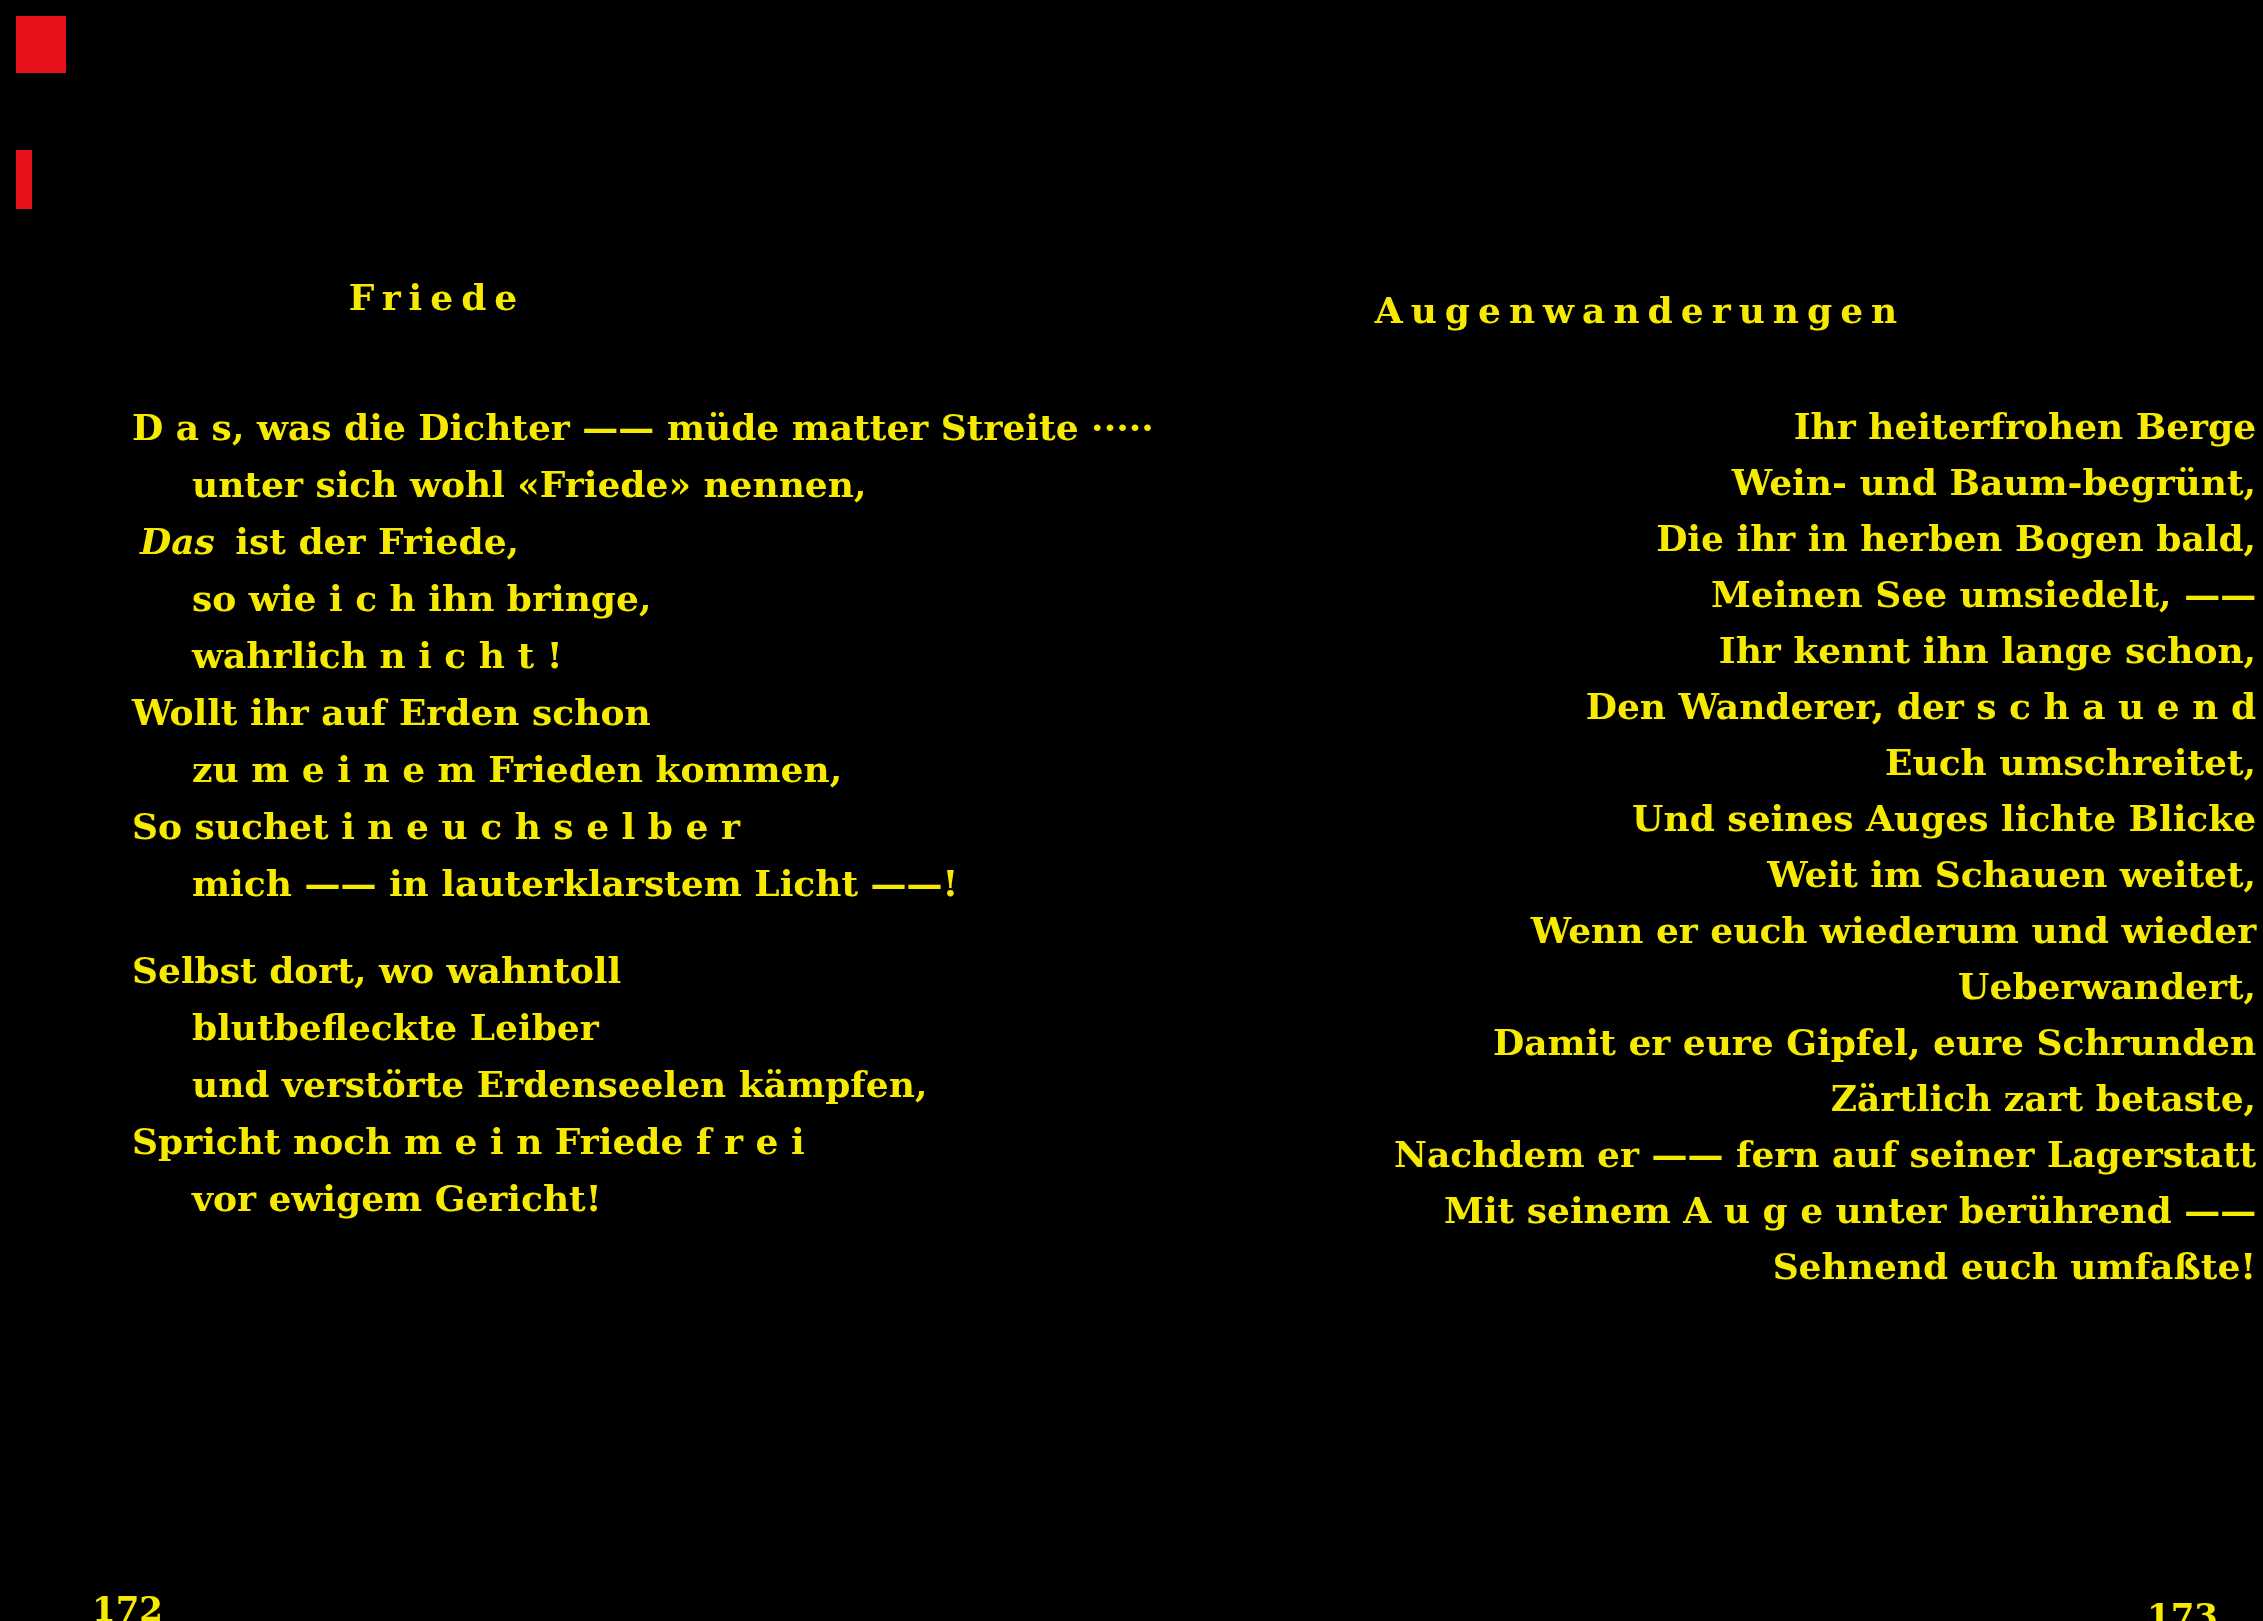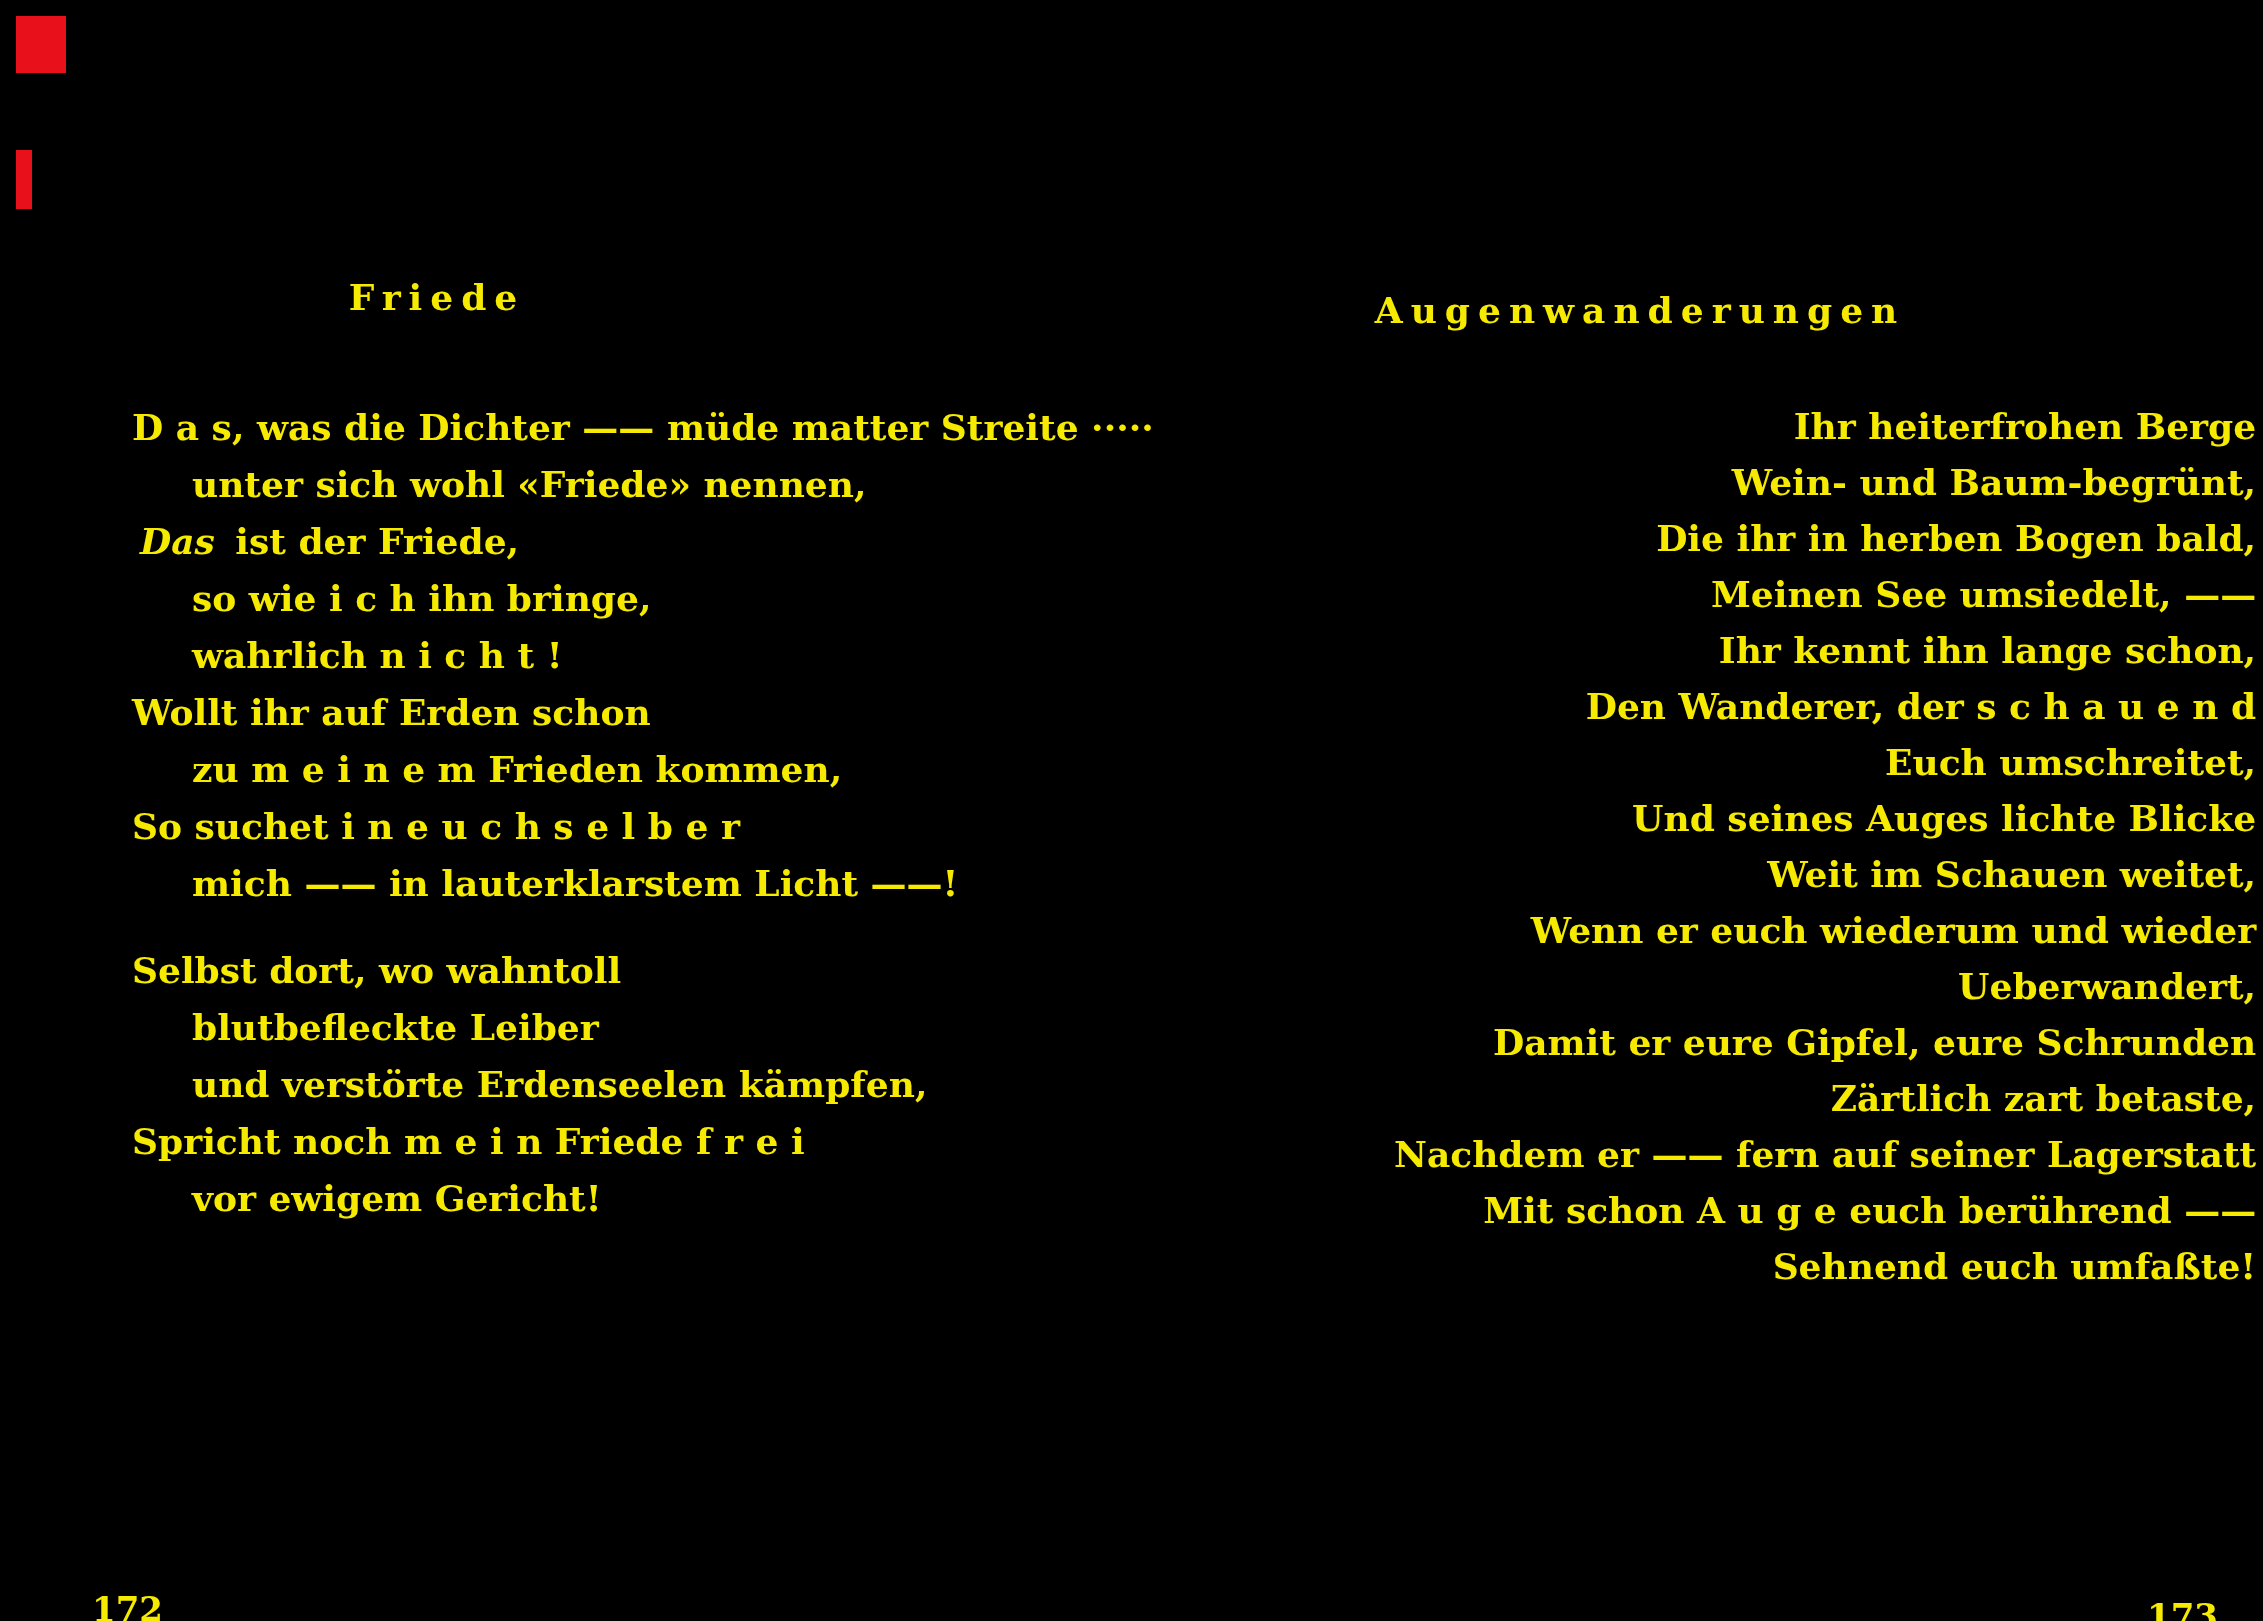--- a/index.html
+++ b/index.html
@@ -99,21 +99,21 @@
         <div class="line">Ihr kennt ihn lange schon,</div>
         <div class="line">Den Wanderer, der  s c h a u e n d</div>
         <div class="line">Euch umschreitet,</div>
         <div class="line">Und seines Auges lichte Blicke</div>
         <div class="line">Weit im Schauen weitet,</div>
         <div class="line">Wenn er euch wiederum und wieder</div>
         <div class="line">Ueberwandert,</div>
         <div class="line">Damit er eure Gipfel, eure Schrunden</div>
         <div class="line">Zärtlich zart betaste,</div>
         <div class="line">Nachdem er —— fern auf seiner Lagerstatt</div>
-        <div class="line">Mit schon  A u g e  euch berührend ——</div>
+        <div class="line">Mit seinem  A u g e  unter berührend ——</div>
         <div class="line">Sehnend euch umfaßte!</div>
       </div>
     <div class="page-number num-right">173</div>
   </section>
 
   <div class="red-mark mark-top"></div>
   <div class="red-mark mark-lower"></div>
 
 </div>
 

